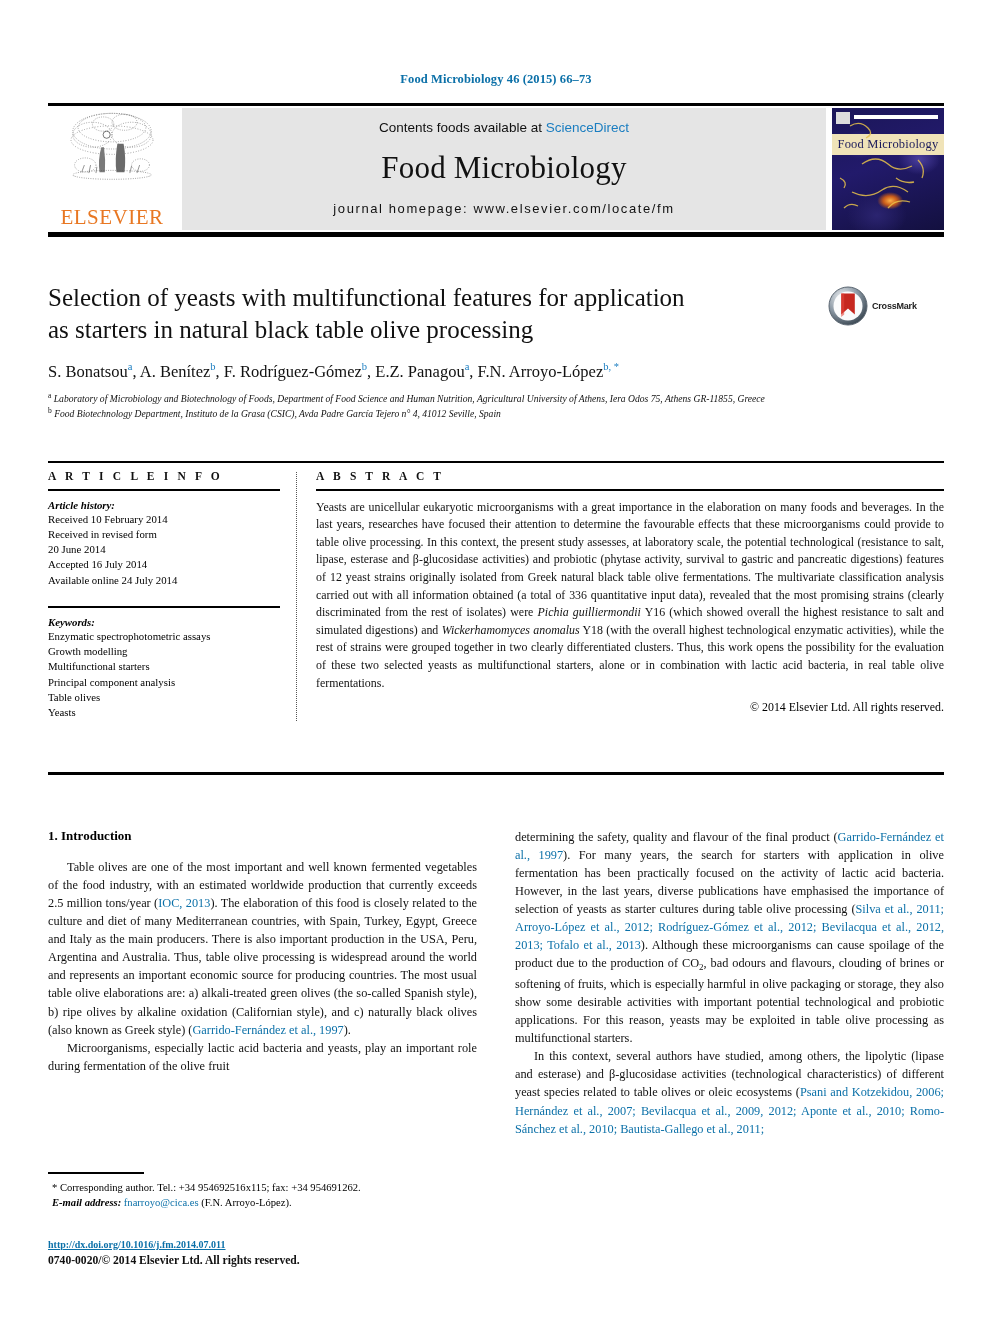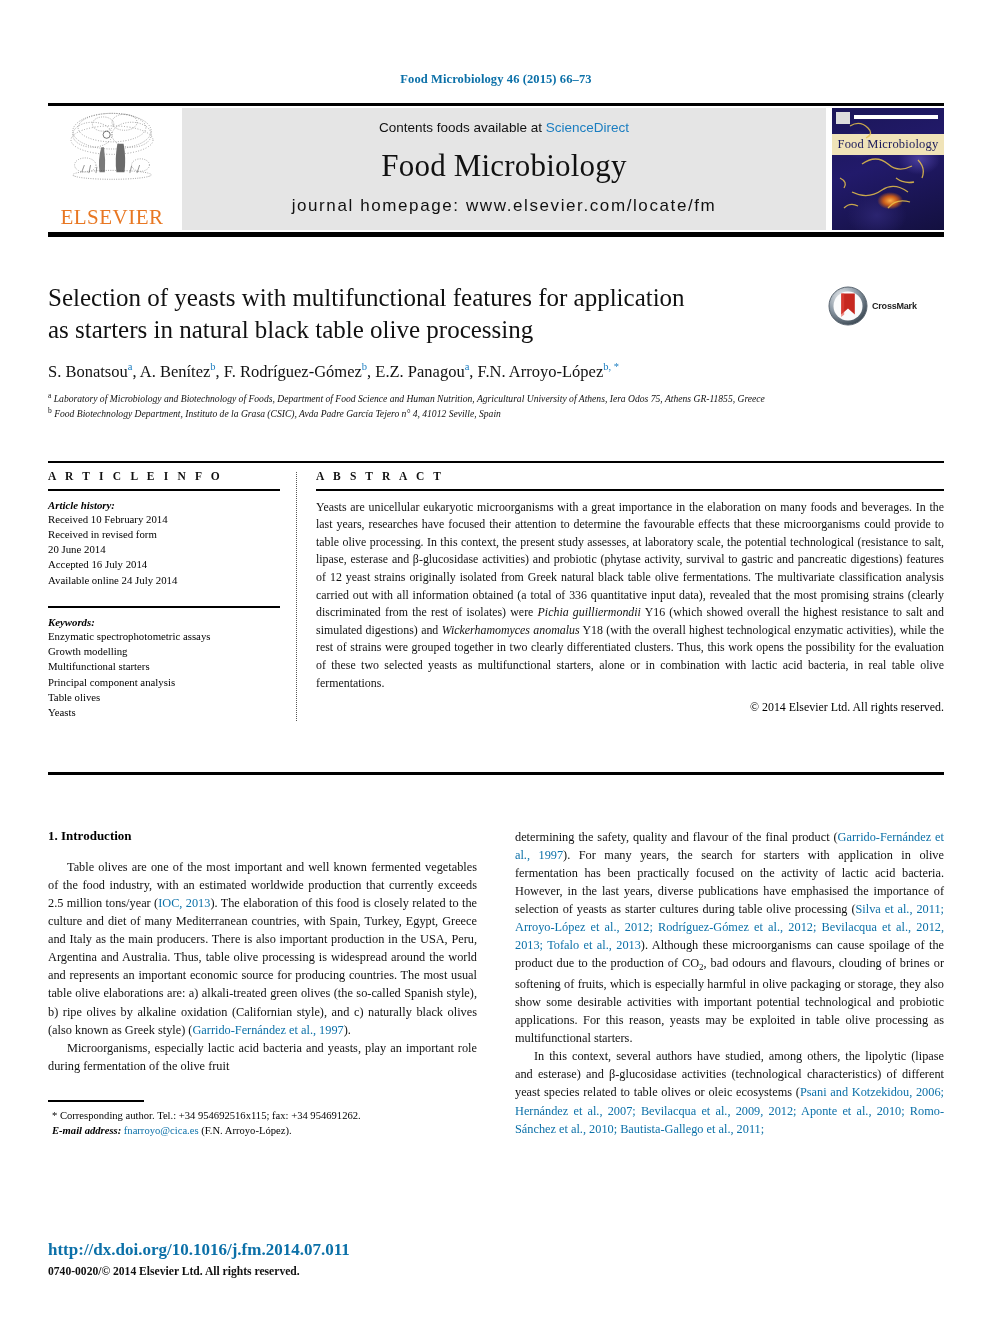--- a/index.html
+++ b/index.html
@@ -91,21 +91,21 @@
   }
   .contents-line .sd { color: #1a7dc0; }
   .journal-title {
     font-family: "Liberation Serif", serif;
     font-size: 31px;
     color: #111;
     letter-spacing: 0.2px;
   }
   .homepage-line {
     font-family: "Liberation Sans", sans-serif;
-    font-size: 17px;
+    font-size: 13px;
     color: #111;
     letter-spacing: 1.6px;
   }
   .cover-block {
     width: 112px;
     flex: 0 0 112px;
     position: relative;
   }
   .cover-img {
     width: 112px;
@@ -305,21 +305,21 @@
     margin: 0;
     color: #111;
   }
   .para.noindent { text-indent: 0; }
   .para sub { font-size: 9px; }
 
   
   .footnote {
     position: absolute;
     left: 48px;
-    top: 1100px;
+    top: 1172px;
     width: 429px;
   }
   .fn-rule {
     width: 96px;
     height: 1.5px;
     background: #000;
     margin-bottom: 6px;
   }
   .fn-line {
     font-size: 10.6px;
@@ -329,24 +329,25 @@
   }
   .fn-line i { font-style: italic; font-weight: bold; }
 
   .doi-block {
     position: absolute;
     left: 48px;
     top: 1237px;
     width: 429px;
   }
   .doi-line {
-    font-size: 17px;
+    font-size: 10px;
     font-weight: bold;
     color: #0b70a8;
     line-height: 1.5;
+    text-decoration: underline;
   }
   .issn-line {
     font-size: 11.6px;
     font-weight: bold;
     color: #111;
     line-height: 1.5;
   }
 </style>
 </head>
 <body>

